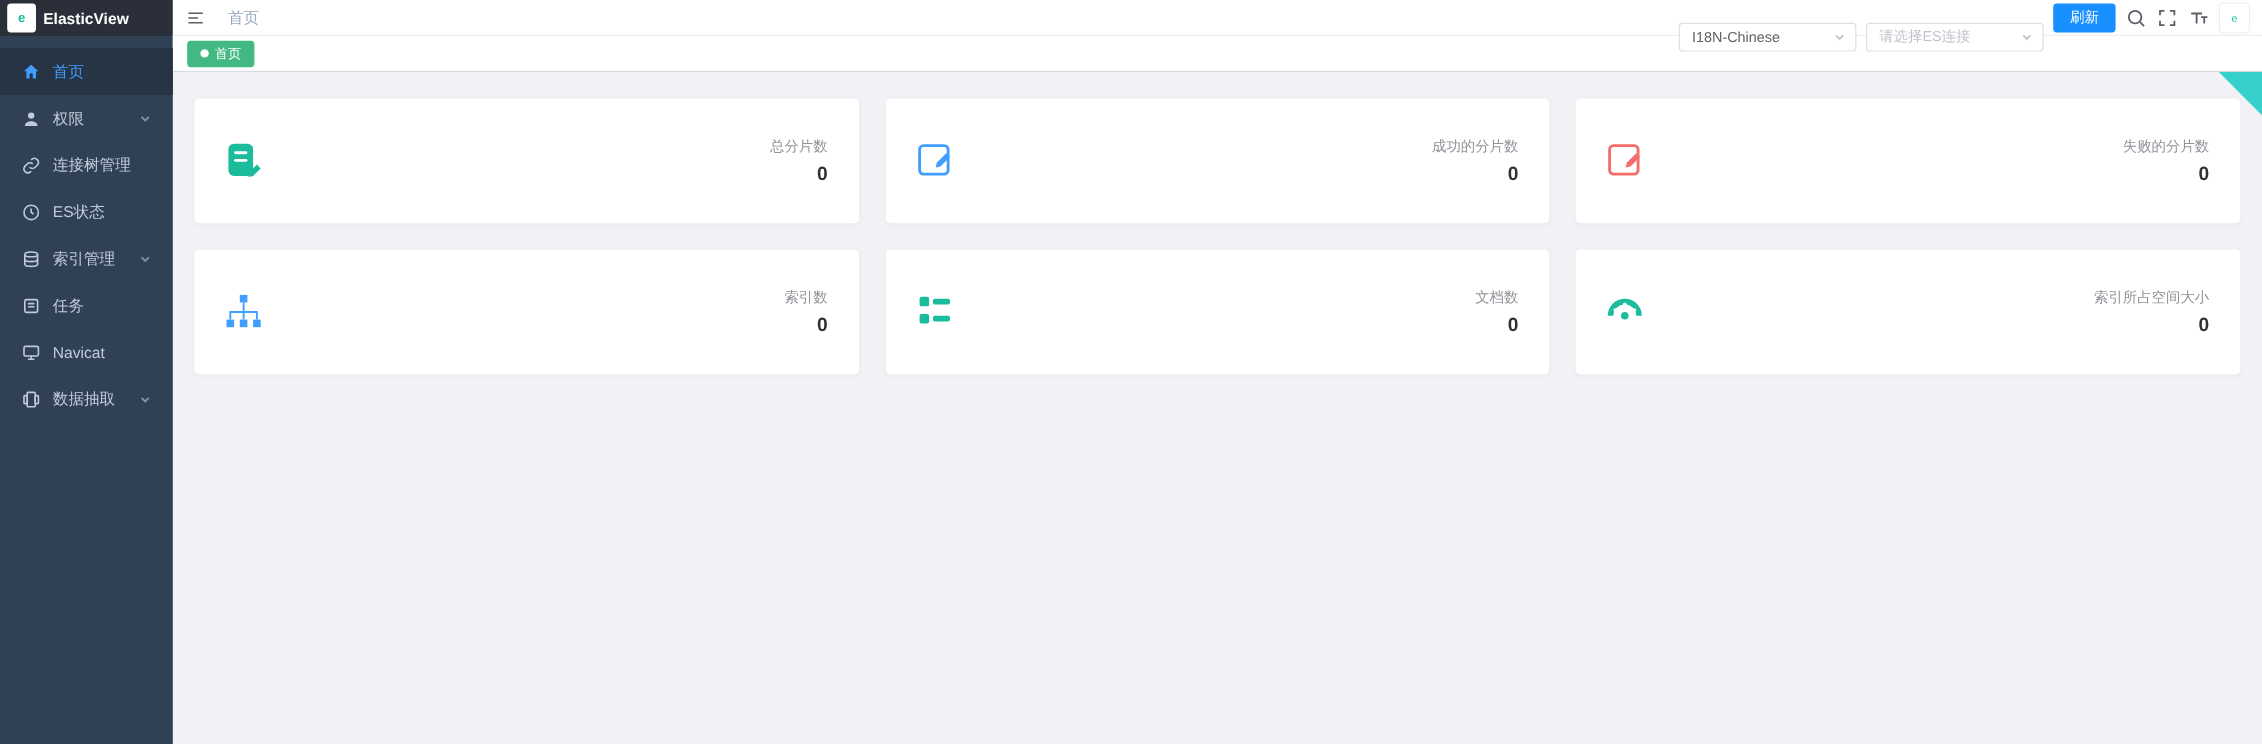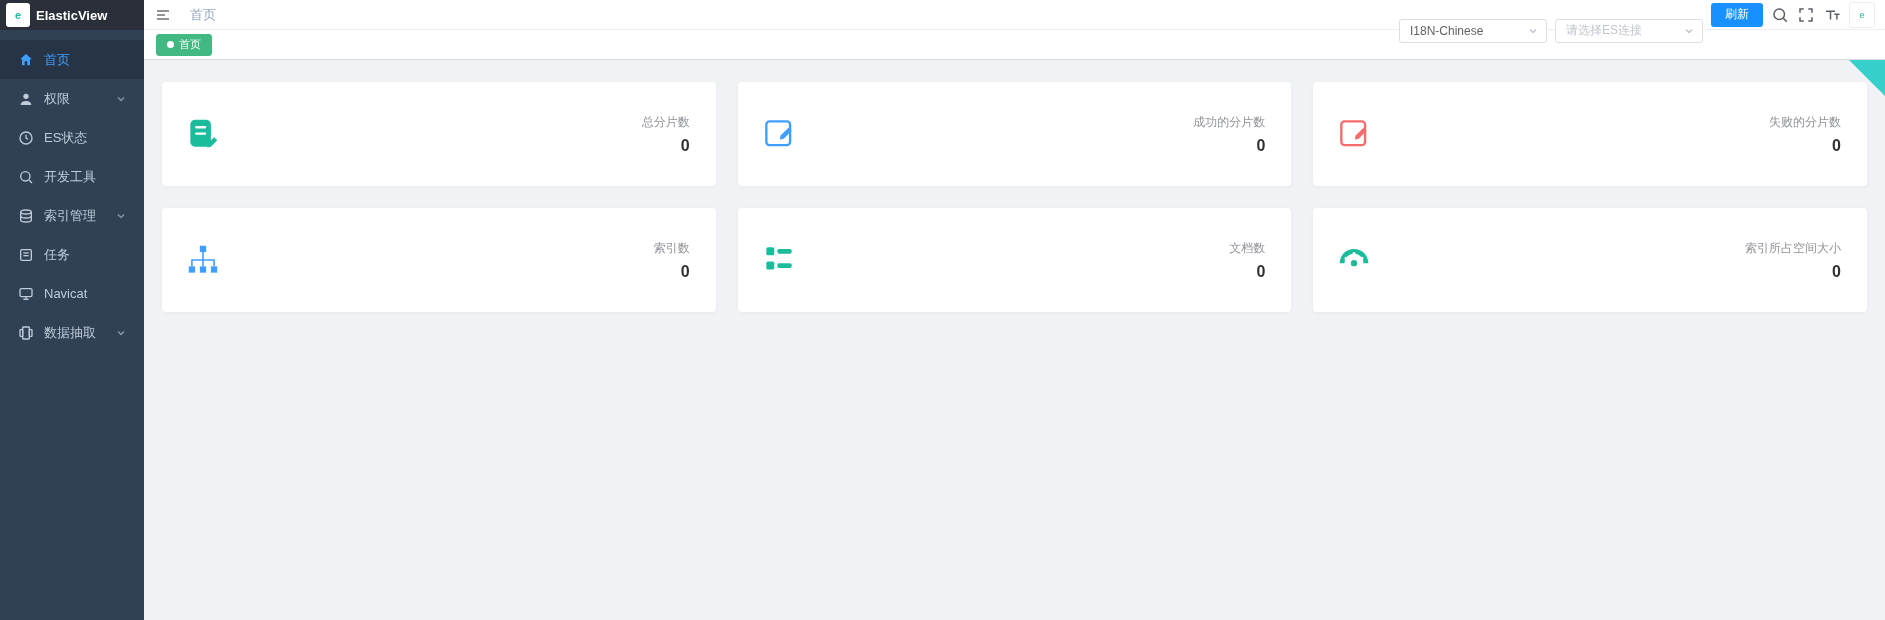--- a/index.html
+++ b/index.html
@@ -77,34 +77,34 @@
             </svg>
           </span>
           <span class="sidebar-item-label">权限</span>
           <svg class="sidebar-chevron" viewBox="0 0 10 10" fill="none" stroke="currentColor" stroke-width="1.5">
             <polyline points="2,3.5 5,6.5 8,3.5"></polyline>
           </svg>
         </li>
         <li class="sidebar-item">
           <span class="sidebar-item-icon">
             <svg viewBox="0 0 24 24" width="16" height="16" fill="none" stroke="currentColor" stroke-width="2">
+              <path d="M10 14a5 5 0 0 0 7 0l3-3a5 5 0 0 0-7-7l-1 1"></path>
+              <path d="M14 10a5 5 0 0 0-7 0l-3 3a5 5 0 0 0 7 7l1-1"></path>
+            </svg>
+          </span>
+          <span class="sidebar-item-label">连接树管理</span>
+        </li>
+        <li class="sidebar-item">
+          <span class="sidebar-item-icon">
+            <svg viewBox="0 0 24 24" width="16" height="16" fill="none" stroke="currentColor" stroke-width="2">
               <circle cx="12" cy="12" r="9"></circle>
               <polyline points="12,7 12,12 15,14"></polyline>
             </svg>
           </span>
           <span class="sidebar-item-label">ES状态</span>
-        </li>
-        <li class="sidebar-item">
-          <span class="sidebar-item-icon">
-            <svg viewBox="0 0 24 24" width="16" height="16" fill="none" stroke="currentColor" stroke-width="2">
-              <circle cx="11" cy="11" r="7"></circle>
-              <line x1="21" y1="21" x2="16.5" y2="16.5"></line>
-            </svg>
-          </span>
-          <span class="sidebar-item-label">开发工具</span>
         </li>
         <li class="sidebar-item">
           <span class="sidebar-item-icon">
             <svg viewBox="0 0 24 24" width="16" height="16" fill="none" stroke="currentColor" stroke-width="2">
               <ellipse cx="12" cy="6" rx="8" ry="3"></ellipse>
               <path d="M4 6v6c0 1.7 3.6 3 8 3s8-1.3 8-3V6"></path>
               <path d="M4 12v6c0 1.7 3.6 3 8 3s8-1.3 8-3v-6"></path>
             </svg>
           </span>
           <span class="sidebar-item-label">索引管理</span>

